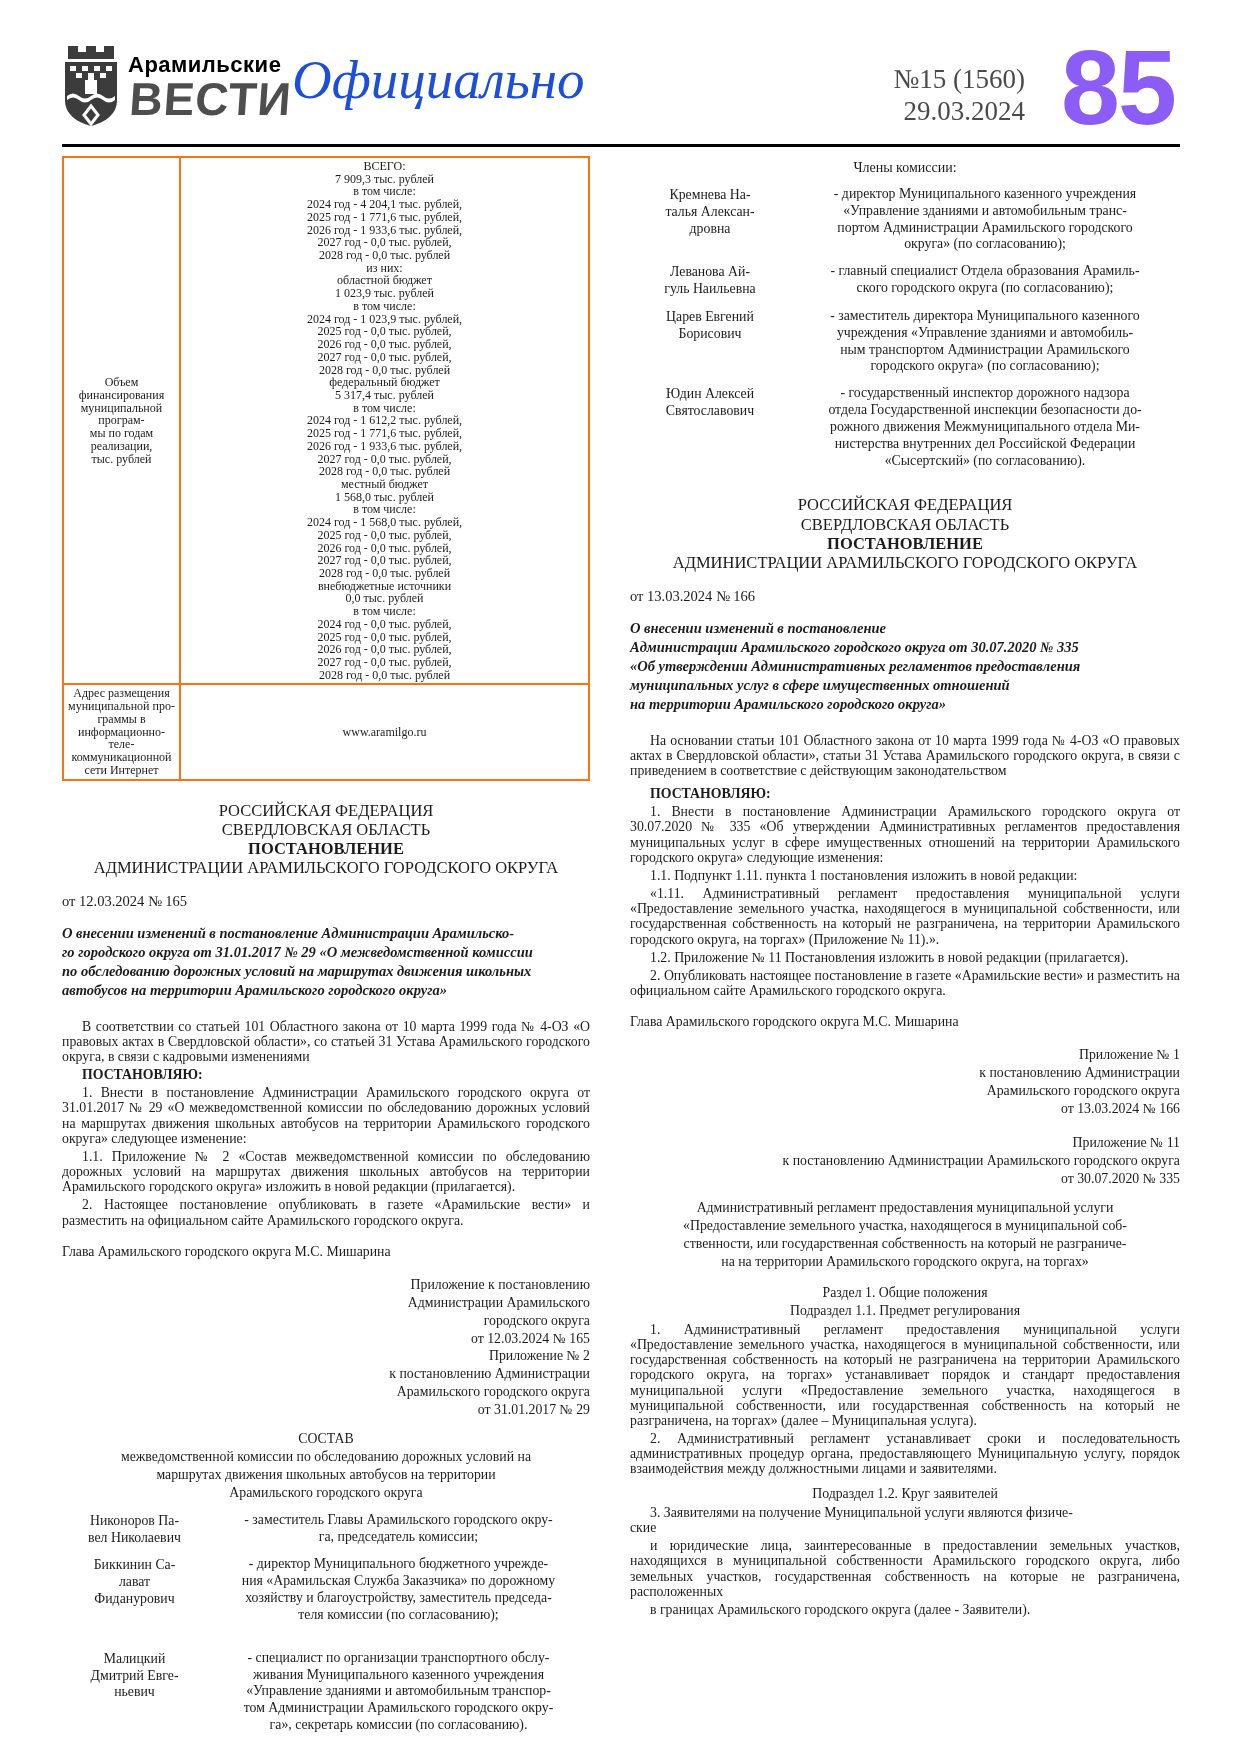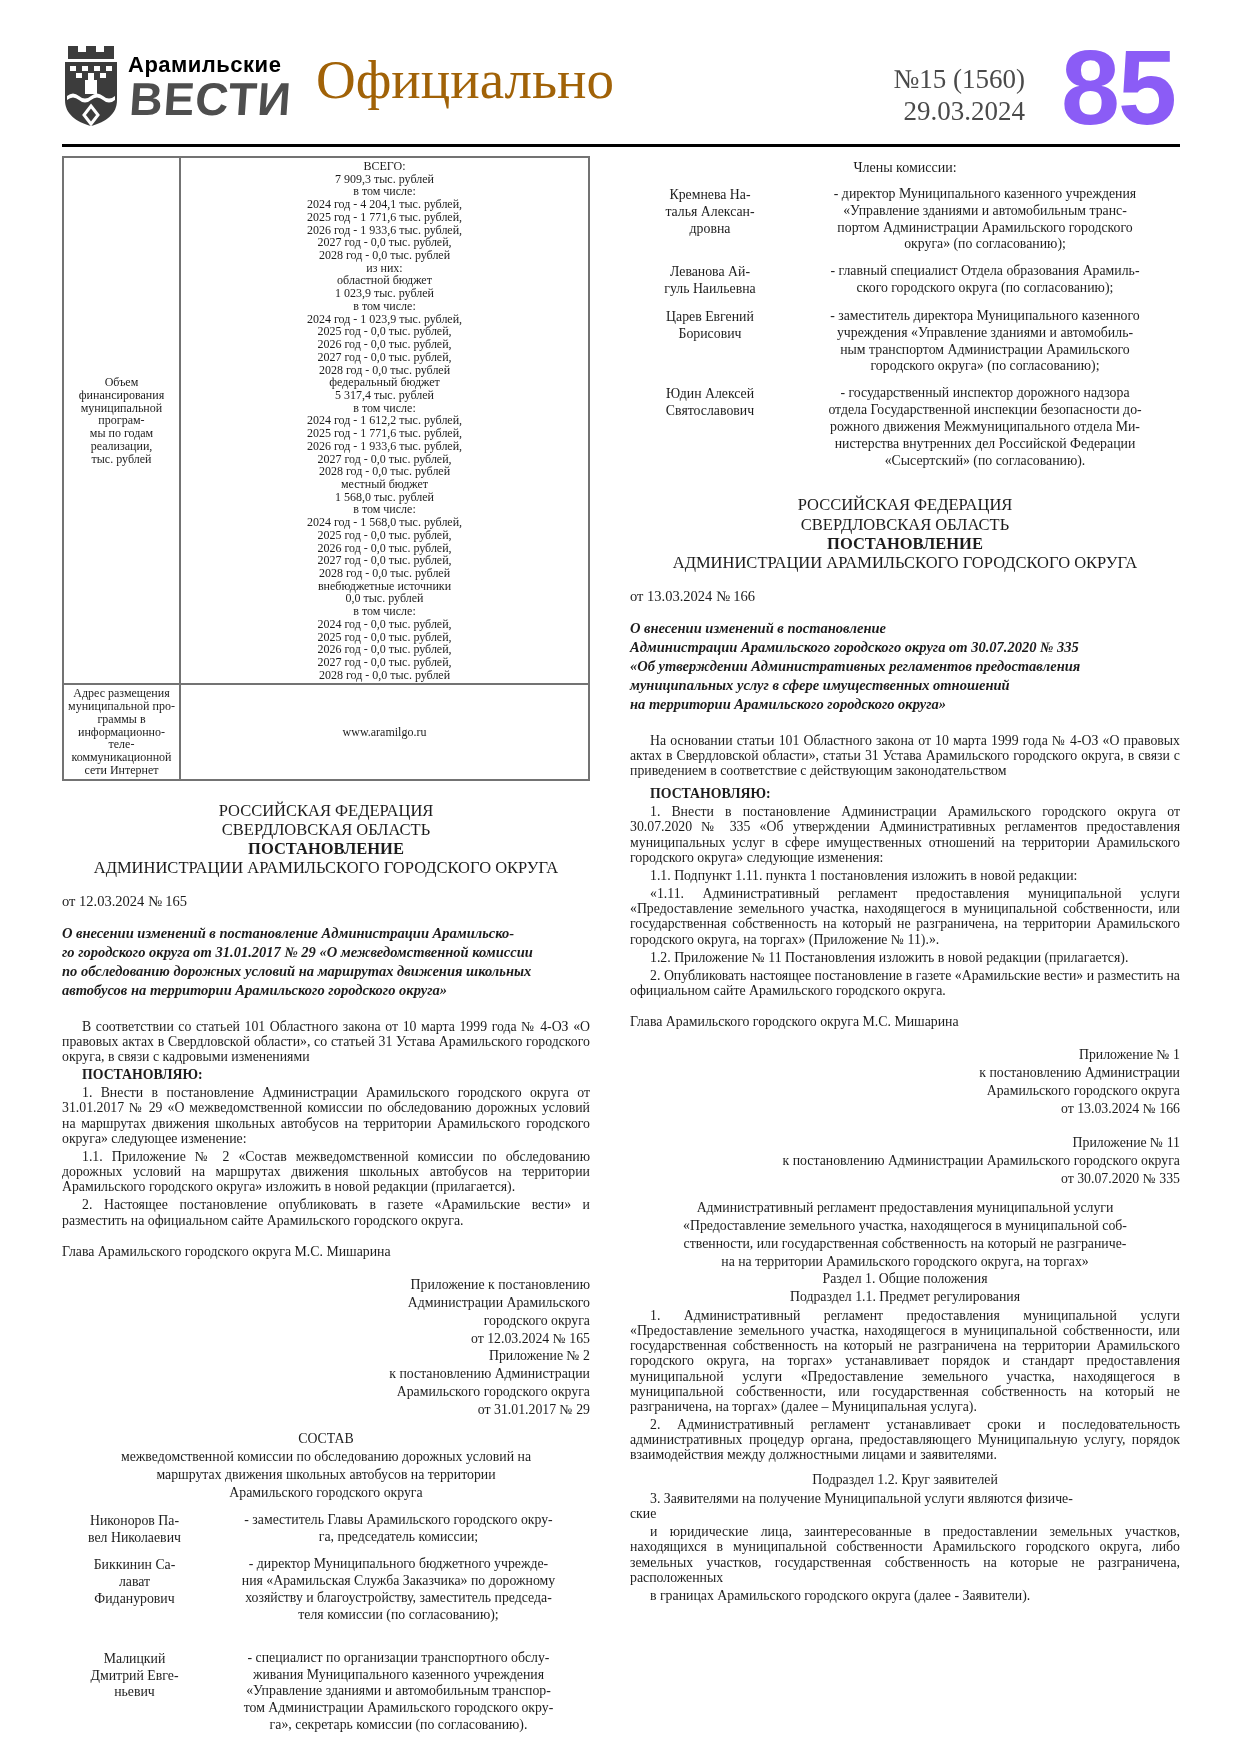--- a/index.html
+++ b/index.html
@@ -7,47 +7,47 @@
   .page {
     position:relative; width:1241px; height:1754px; background:#fff;
     font-family:"Liberation Serif", serif; color:#1c1c1c; overflow:hidden;
   }
   
   .crest { position:absolute; left:62px; top:44px; }
   .brand { position:absolute; left:128px; top:52px; font-family:"Liberation Sans", sans-serif; }
   .brand-top { font-size:22px; font-weight:bold; color:#000000; letter-spacing:.5px; }
   .brand-bottom { font-size:46px; font-weight:bold; color:#4e4e4e; line-height:.95;
                   letter-spacing:1px; transform:skewX(-4deg); transform-origin:left bottom; }
-  .section-title { position:absolute; left:316px; top:48px; 
-                   font-size:55px; color:#a16207; }
+  .section-title { position:absolute; left:292px; top:48px; font-style:italic;
+                   font-size:55px; color:#1d4ed8; }
   .issue-block { position:absolute; left:820px; top:64px; width:205px; text-align:right;
                  font-size:27px; line-height:1.18; color:#4a4a4a; }
   .page-number { position:absolute; right:66px; top:34px; font-family:"Liberation Sans", sans-serif;
                  font-weight:bold; font-size:106px; line-height:1; color:#8b5cf6; letter-spacing:-2px; }
   .rule { position:absolute; left:62px; top:144px; width:1118px; height:3px; background:#000; }
   
   .col { position:absolute; top:152px; }
   .col-left  { left:62px;  width:528px; }
   .col-right { left:630px; width:550px; }
   
   .fin-table { border-collapse:collapse; width:100%; margin-top:4px; }
-  .fin-table td { border:2px solid #737373; font-size:12px; line-height:1.06;
+  .fin-table td { border:2px solid #f97316; font-size:12px; line-height:1.06;
                   text-align:center; vertical-align:middle; padding:2px 3px;
                   white-space:pre-line; }
   .t-label { width:117px; }
   
   .doc-head { text-align:center; font-size:16.5px; line-height:1.16; margin-top:20px; }
   .bold { font-weight:bold; }
   .doc-date { font-size:14.5px; margin-top:16px; }
   .doc-title { text-align:left; font-weight:bold; font-style:italic; font-size:14.5px;
                line-height:1.32; margin-top:14px; white-space:pre-line; }
   .body-p { text-align:justify; font-size:13.8px; line-height:1.1; margin-top:3px; }
   .indent { text-indent:20px; }
   .preline { white-space:pre-line; }
-  .mt8 { margin-top:8px; } .mt14 { } .mt18 { margin-top:18px; } .mt26 { margin-top:26px; }
+  .mt8 { margin-top:8px; } .mt14 { margin-top:14px; } .mt18 { margin-top:18px; } .mt26 { margin-top:26px; }
   .signature { font-size:13.8px; margin-top:16px; }
   .annex-ref { text-align:right; font-size:13.8px; line-height:1.3; margin-top:16px; white-space:pre-line; }
   .center-head { text-align:center; font-size:13.8px; line-height:1.3; margin-top:11px; white-space:pre-line; }
   .members-label { text-align:center; font-size:14px; margin-top:8px; }
   .member { display:flex; margin-top:10px; font-size:13.8px; line-height:1.22; }
   .m-name { flex:0 0 160px; text-align:center; white-space:pre-line; padding-top:1px; }
   .m-role { flex:1; text-align:center; white-space:pre-line; }
   .col-left .m-name { flex-basis:145px; }
   .gap-lg { margin-top:26px; }
   .section-line { text-align:center; font-size:13.8px; line-height:1.25; }

